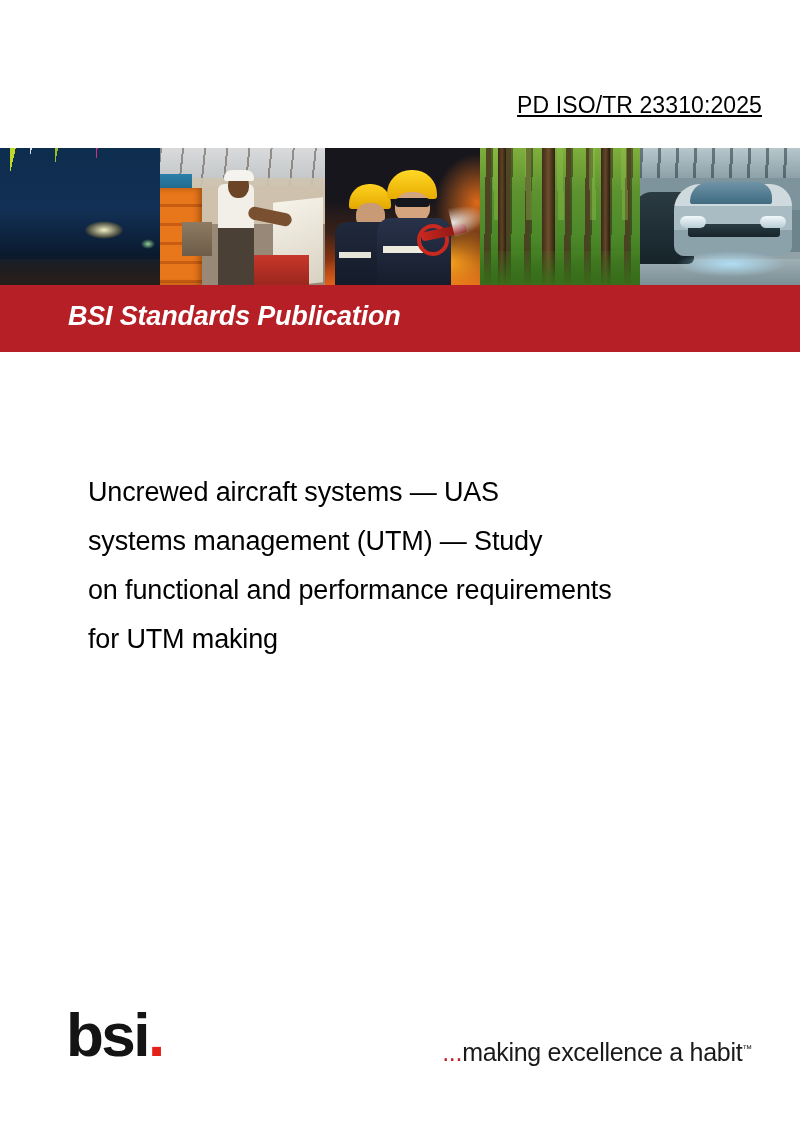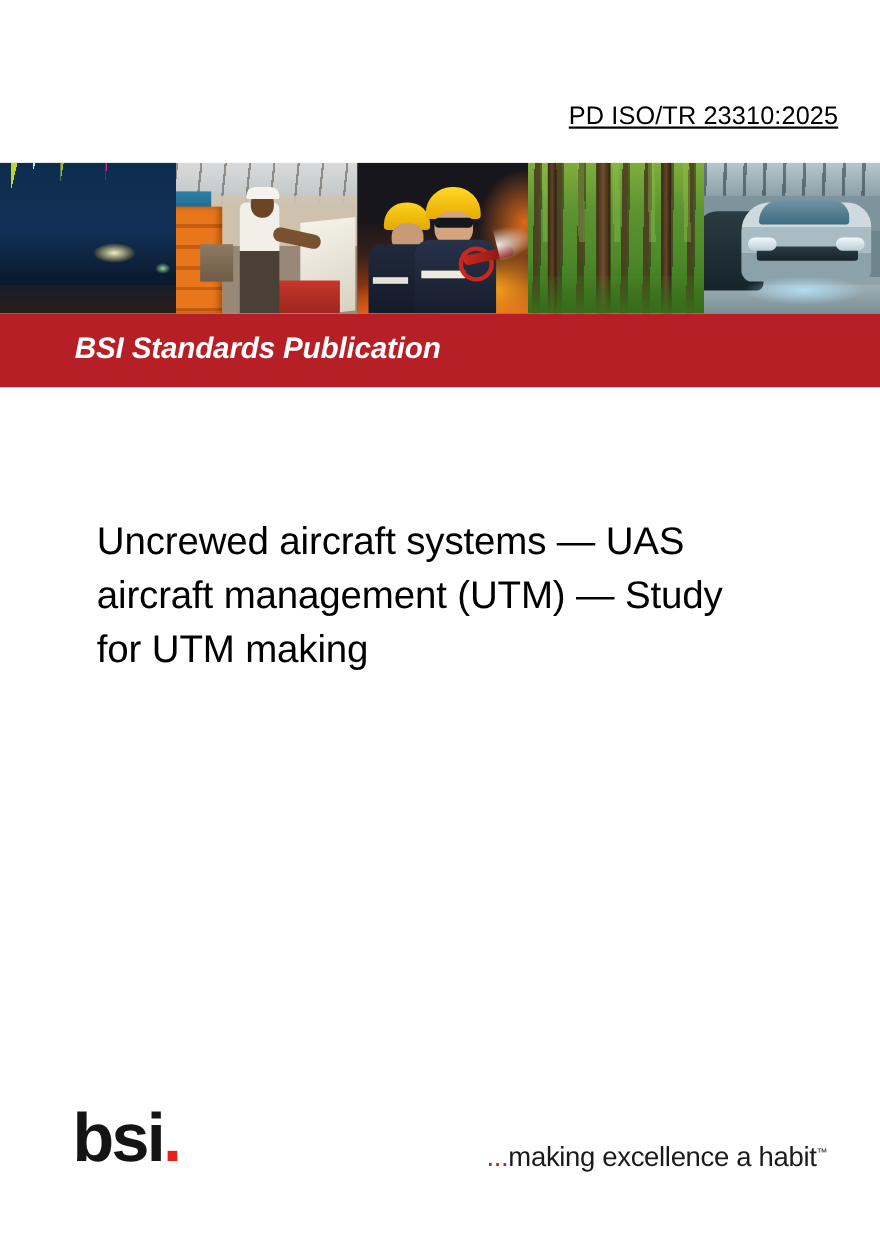--- a/index.html
+++ b/index.html
@@ -306,21 +306,21 @@
   }
 
   
   .title-block {
     position: absolute;
     left: 88px;
     top: 468px;
     width: 680px;
   }
   .title-line {
-    font-size: 35px;
+    font-size: 27px;
     line-height: 49px;
     color: #000000;
     letter-spacing: -0.15px;
     white-space: nowrap;
   }
 
   
   .bsi-logo {
     position: absolute;
     left: 66px;
@@ -411,19 +411,20 @@
   </div>
 
 </div>
 
 <div class="red-banner">
   <div class="red-banner-text">BSI Standards Publication</div>
 </div>
 
 <div class="title-block">
   <div class="title-line">Uncrewed aircraft systems — UAS</div>
-  <div class="title-line">aircraft management (UTM) — Study</div>
+  <div class="title-line">systems management (UTM) — Study</div>
+  <div class="title-line">on functional and performance requirements</div>
   <div class="title-line">for UTM making</div>
 </div>
 
 <div class="bsi-logo"><span>bsi</span><span class="dot">.</span></div>
 
 <div class="tagline"><span class="dots">...</span><span>making excellence a habit</span><span class="tm">™</span></div>
 
 </body></html>

